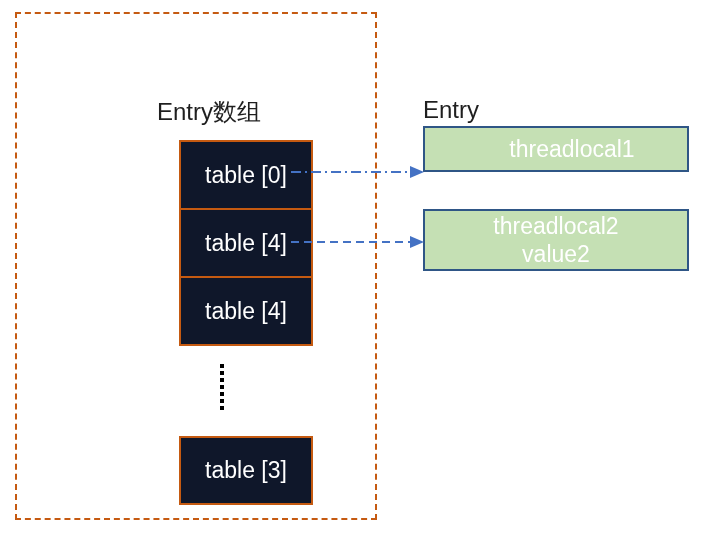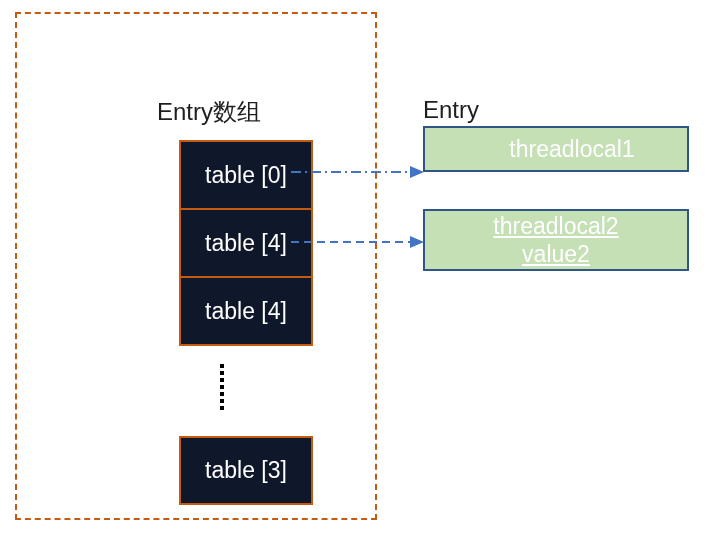--- a/index.html
+++ b/index.html
@@ -87,21 +87,21 @@
     display: flex;
     flex-direction: column;
     align-items: center;
     justify-content: center;
     color: #ffffff;
     font-size: 23px;
     line-height: 28px;
     text-align: center;
   }
   .entry-0 { top: 126px; height: 46px; padding-left: 32px; }
-  .entry-1 { top: 209px; height: 62px; text-decoration: underline; }
+  .entry-1 { top: 209px; height: 62px; }
   .arrow {
     position: absolute;
     width: 134px;
     height: 20px;
   }
   .arrow-0 { left: 291px; top: 162px; }
   .arrow-1 { left: 291px; top: 232px; }
 </style>
 </head>
 <body>

